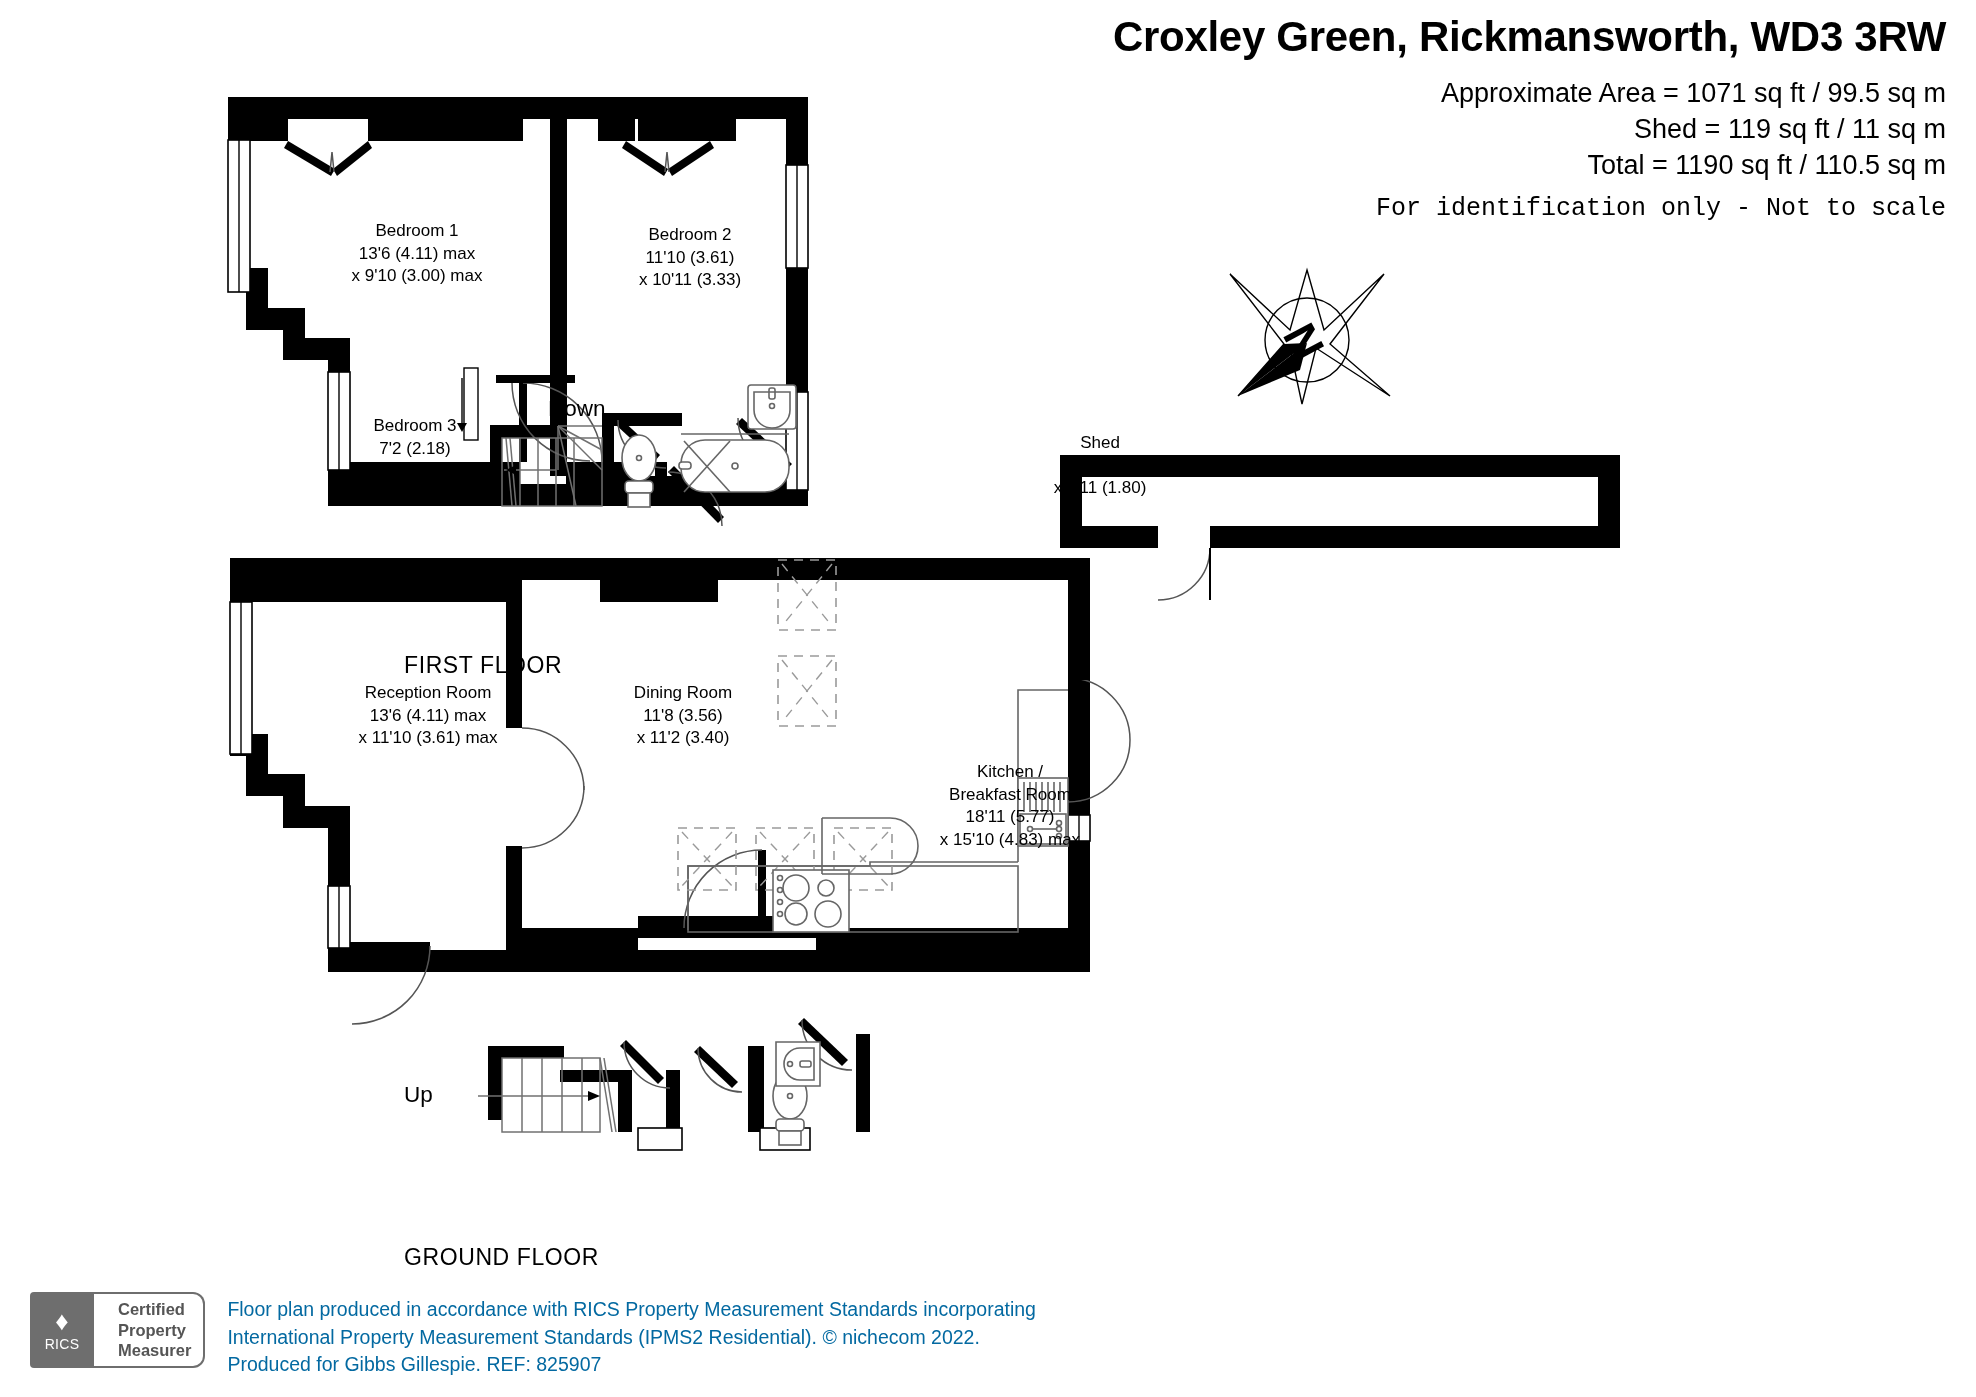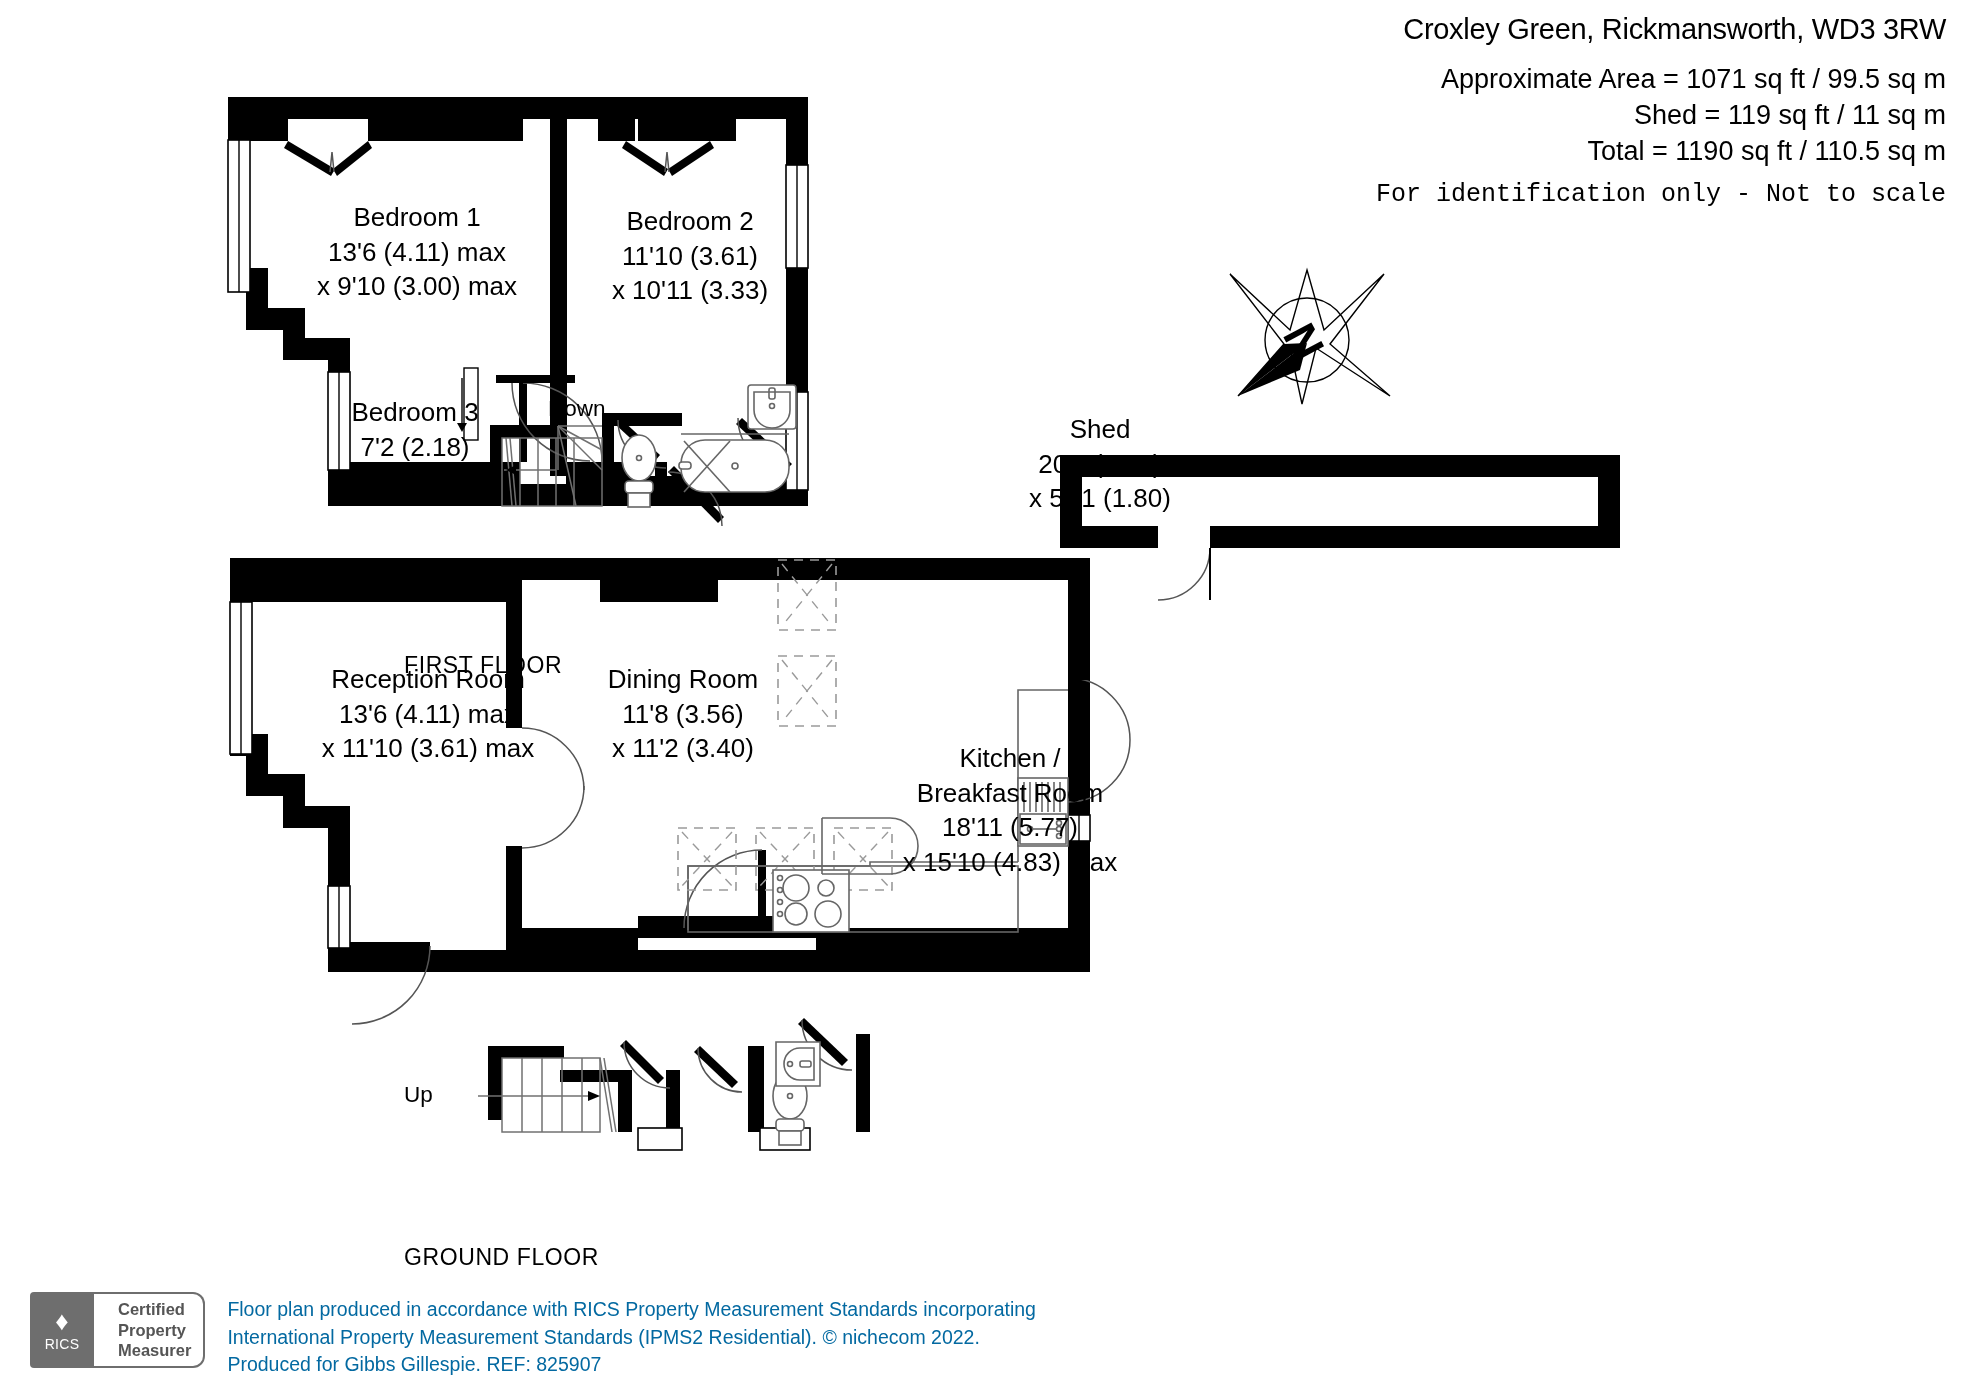--- a/index.html
+++ b/index.html
@@ -20,22 +20,22 @@
     inset: 0;
   }
   
   .header {
     position: absolute;
     top: 14px;
     right: 30px;
     text-align: right;
   }
   .title {
-    font-size: 29px;
-    font-weight: normal;
+    font-size: 42px;
+    font-weight: bold;
     letter-spacing: -0.3px;
     line-height: 1.1;
     white-space: nowrap;
   }
   .area-lines {
     margin-top: 16px;
     font-size: 27px;
     line-height: 1.33;
   }
   .disclaimer {
@@ -66,23 +66,24 @@
   .dash-x { fill: none; stroke: #9a9a9a; stroke-width: 1.4; stroke-dasharray: 9 7; }
   .win { fill: #ffffff; stroke: #000000; stroke-width: 1.6; }
   .swing { fill: none; stroke: #555555; stroke-width: 1.5; }
   .stair { fill: none; stroke: #707070; stroke-width: 1.5; }
   .arrow { fill: #000000; }
 
   
   .room-label {
     position: absolute;
     text-align: center;
-    font-size: 26px;
+    font-size: 17px;
     line-height: 1.33;
     white-space: nowrap;
+    margin-top: 20px;
   }
   .inline-label {
     position: absolute;
     font-size: 22.5px;
   }
 
   
   #compass { position: absolute; left: 1212px; top: 248px; }
 
   

